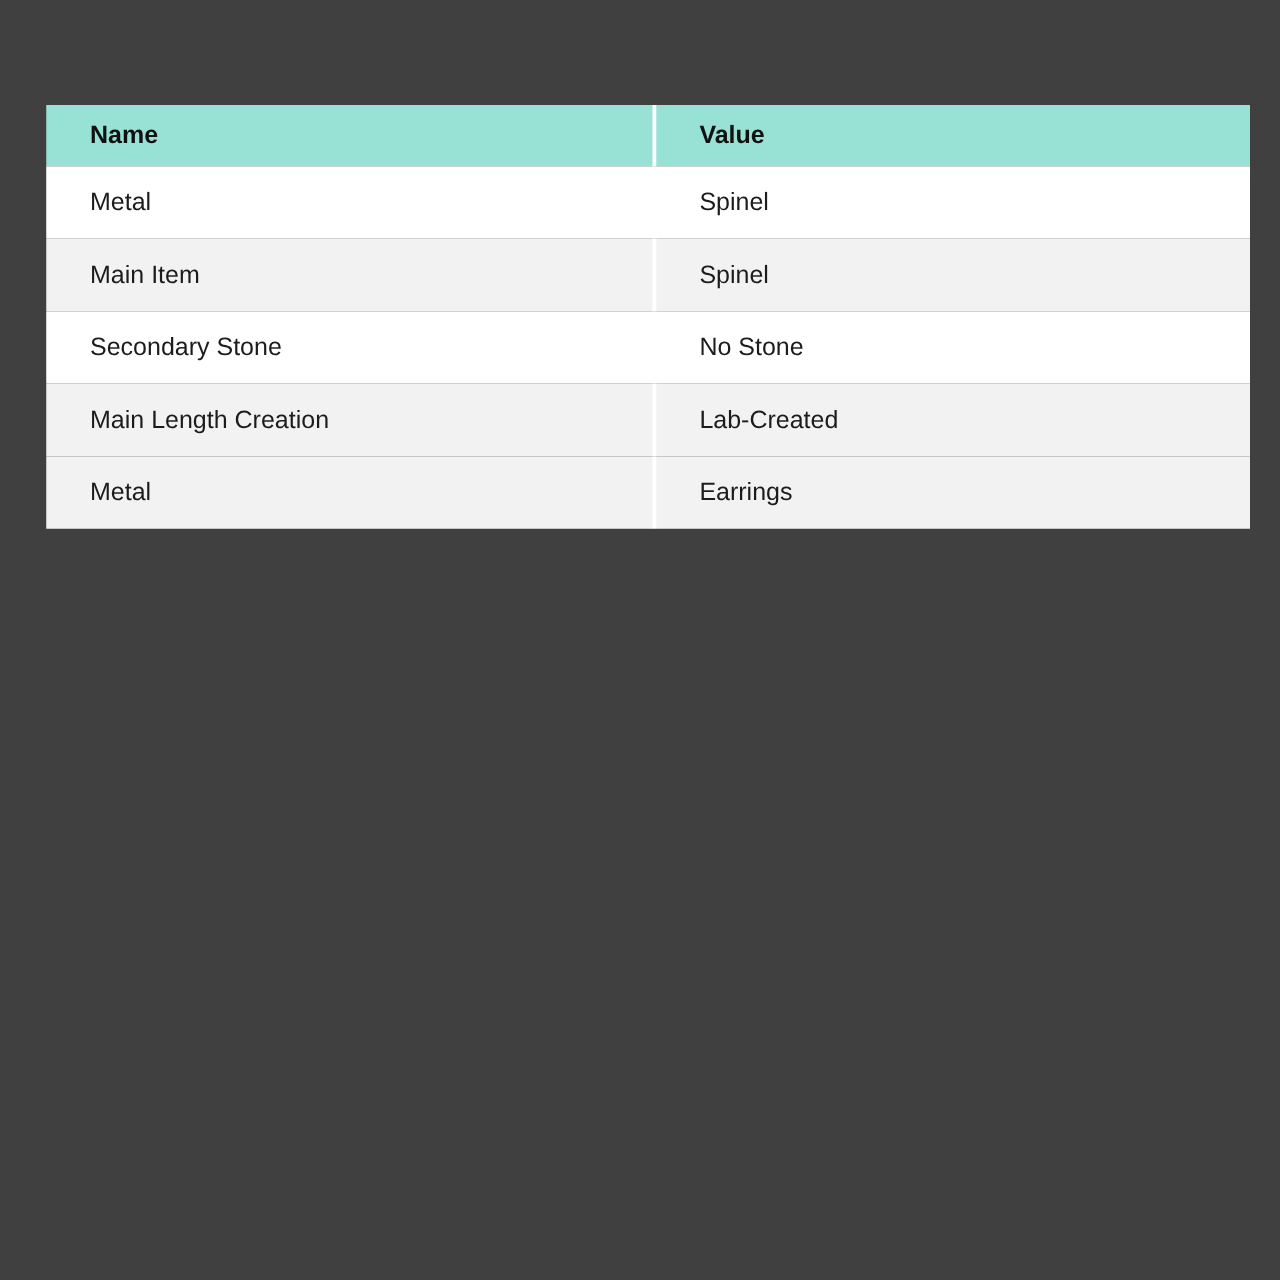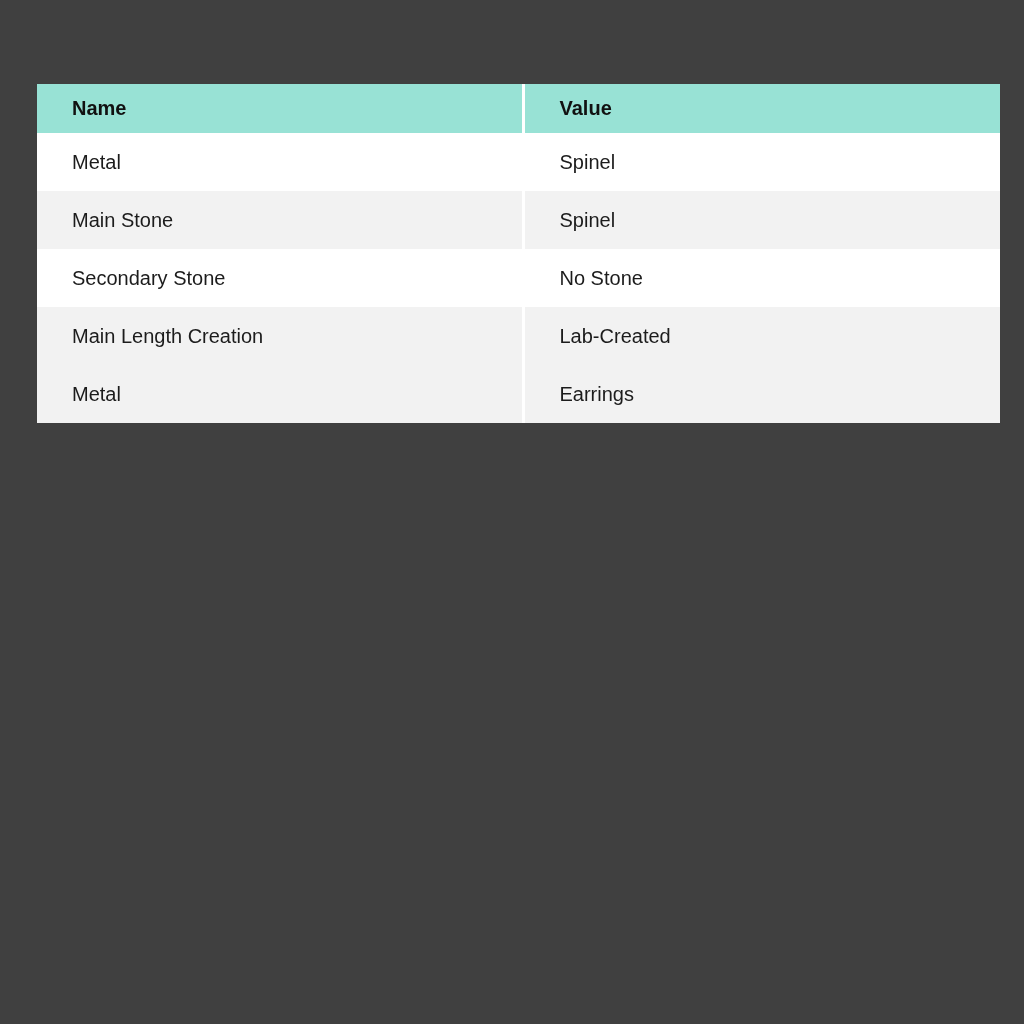--- a/index.html
+++ b/index.html
@@ -85,21 +85,21 @@
           <th>Name</th>
           <th>Value</th>
         </tr>
       </thead>
       <tbody>
           <tr>
             <td>Metal</td>
             <td>Spinel</td>
           </tr>
           <tr class="alt">
-            <td>Main Stone</td>
+            <td>Main Item</td>
             <td>Spinel</td>
           </tr>
           <tr>
             <td>Secondary Stone</td>
             <td>No Stone</td>
           </tr>
           <tr class="alt">
             <td>Main Length Creation</td>
             <td>Lab-Created</td>
           </tr>

